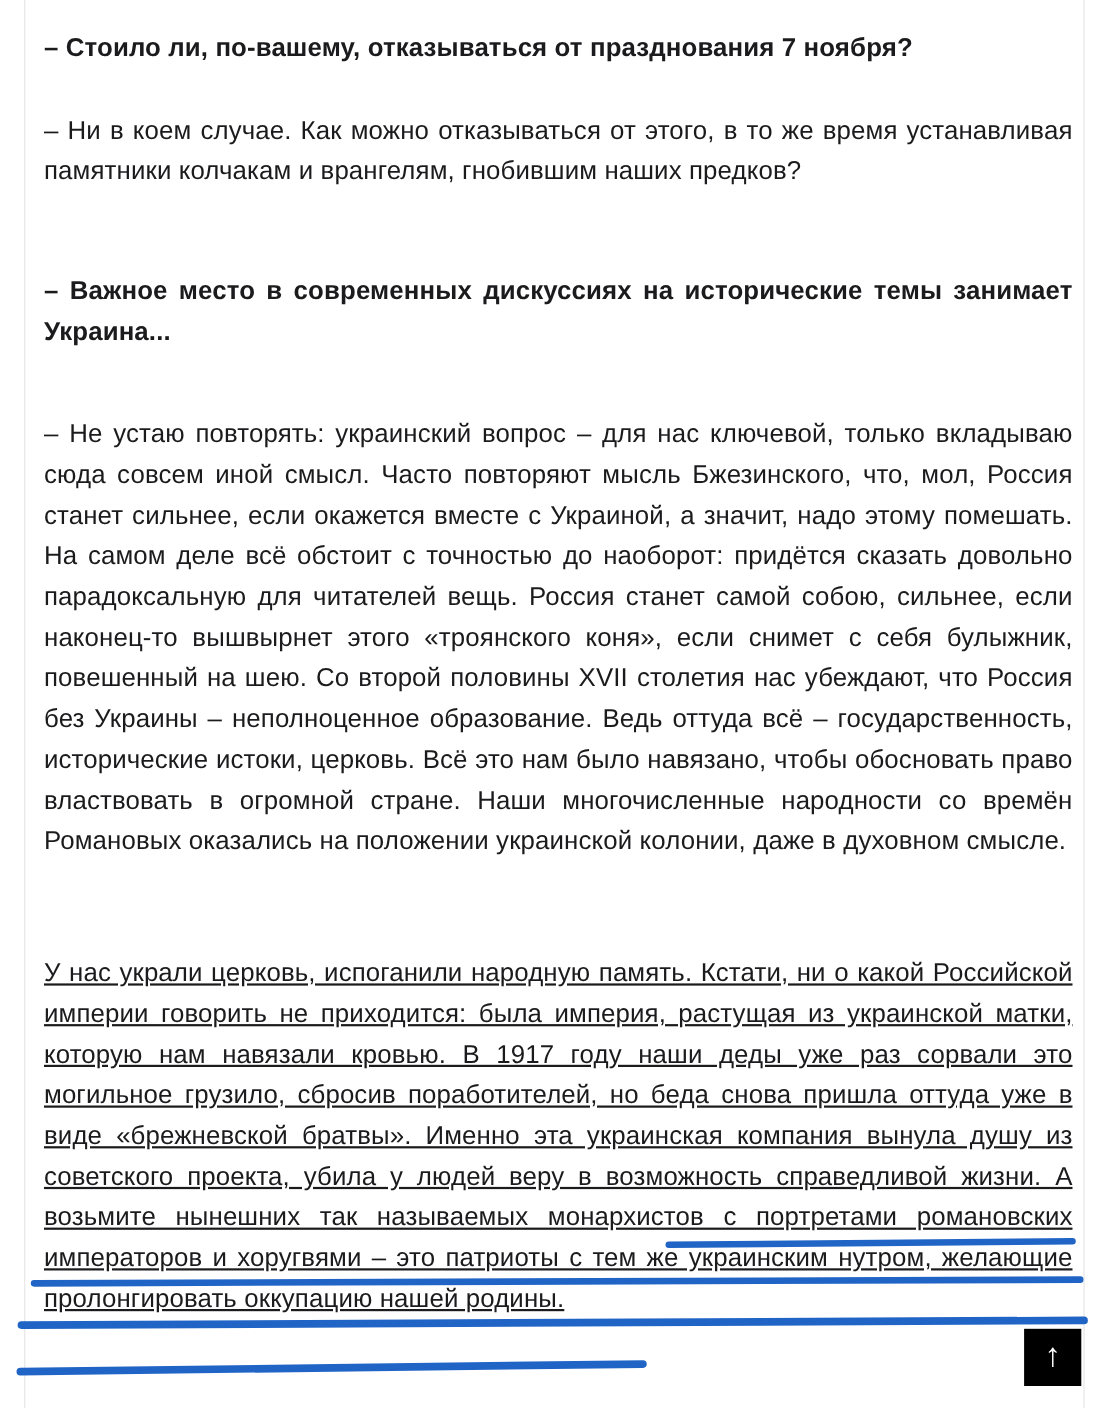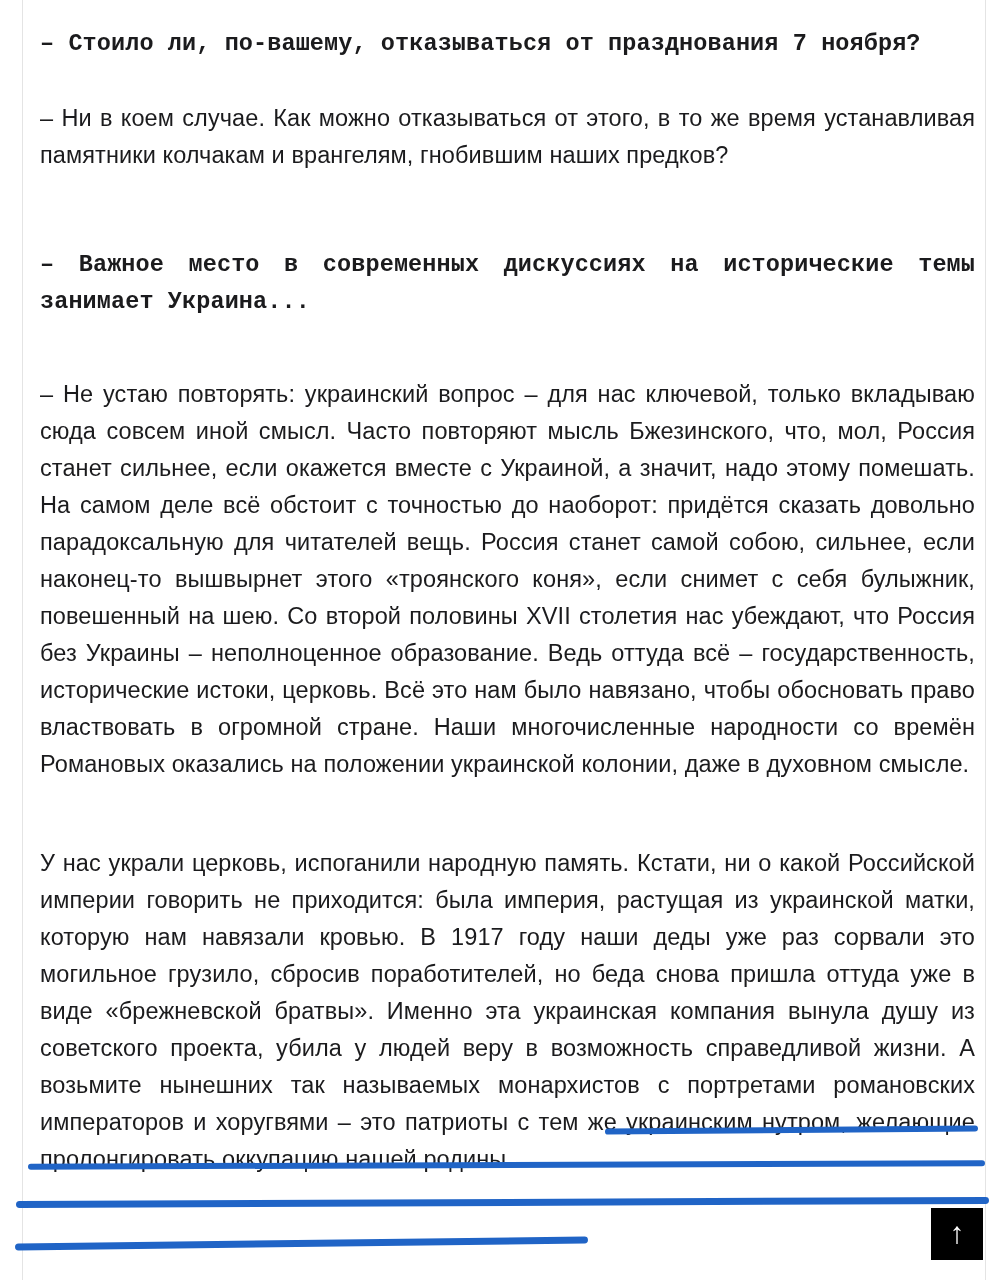--- a/index.html
+++ b/index.html
@@ -35,26 +35,26 @@
     position: absolute;
     left: 40px;
     width: 935px;
     margin: 0;
     color: #1b1b1d;
     font-size: 23.5px;
     line-height: 37px;
     text-align: justify;
     letter-spacing: 0.1px;
   }
-  .question { font-weight: bold; font-family: Liberation Mono, monospace; }
+  .question { font-weight: bold; }
   .b1 { top: 25px;  }
   .b2 { top: 100px; }
   .b3 { top: 246px; }
   .b4 { top: 376px; }
-  .b5 { top: 845px; }
+  .b5 { top: 866px; text-decoration: underline; }
 
   
   .pen {
     position: absolute;
     background: #2064c6;
     border-radius: 4px;
   }
   .u1 { left: 605px; top: 1127px; width: 373px; height: 6px; transform: rotate(-0.5deg); }
   .u2 { left: 28px;  top: 1162px; width: 957px; height: 6px; transform: rotate(-0.2deg); }
   .u3 { left: 16px;  top: 1199px; width: 973px; height: 7px; transform: rotate(-0.25deg); }

